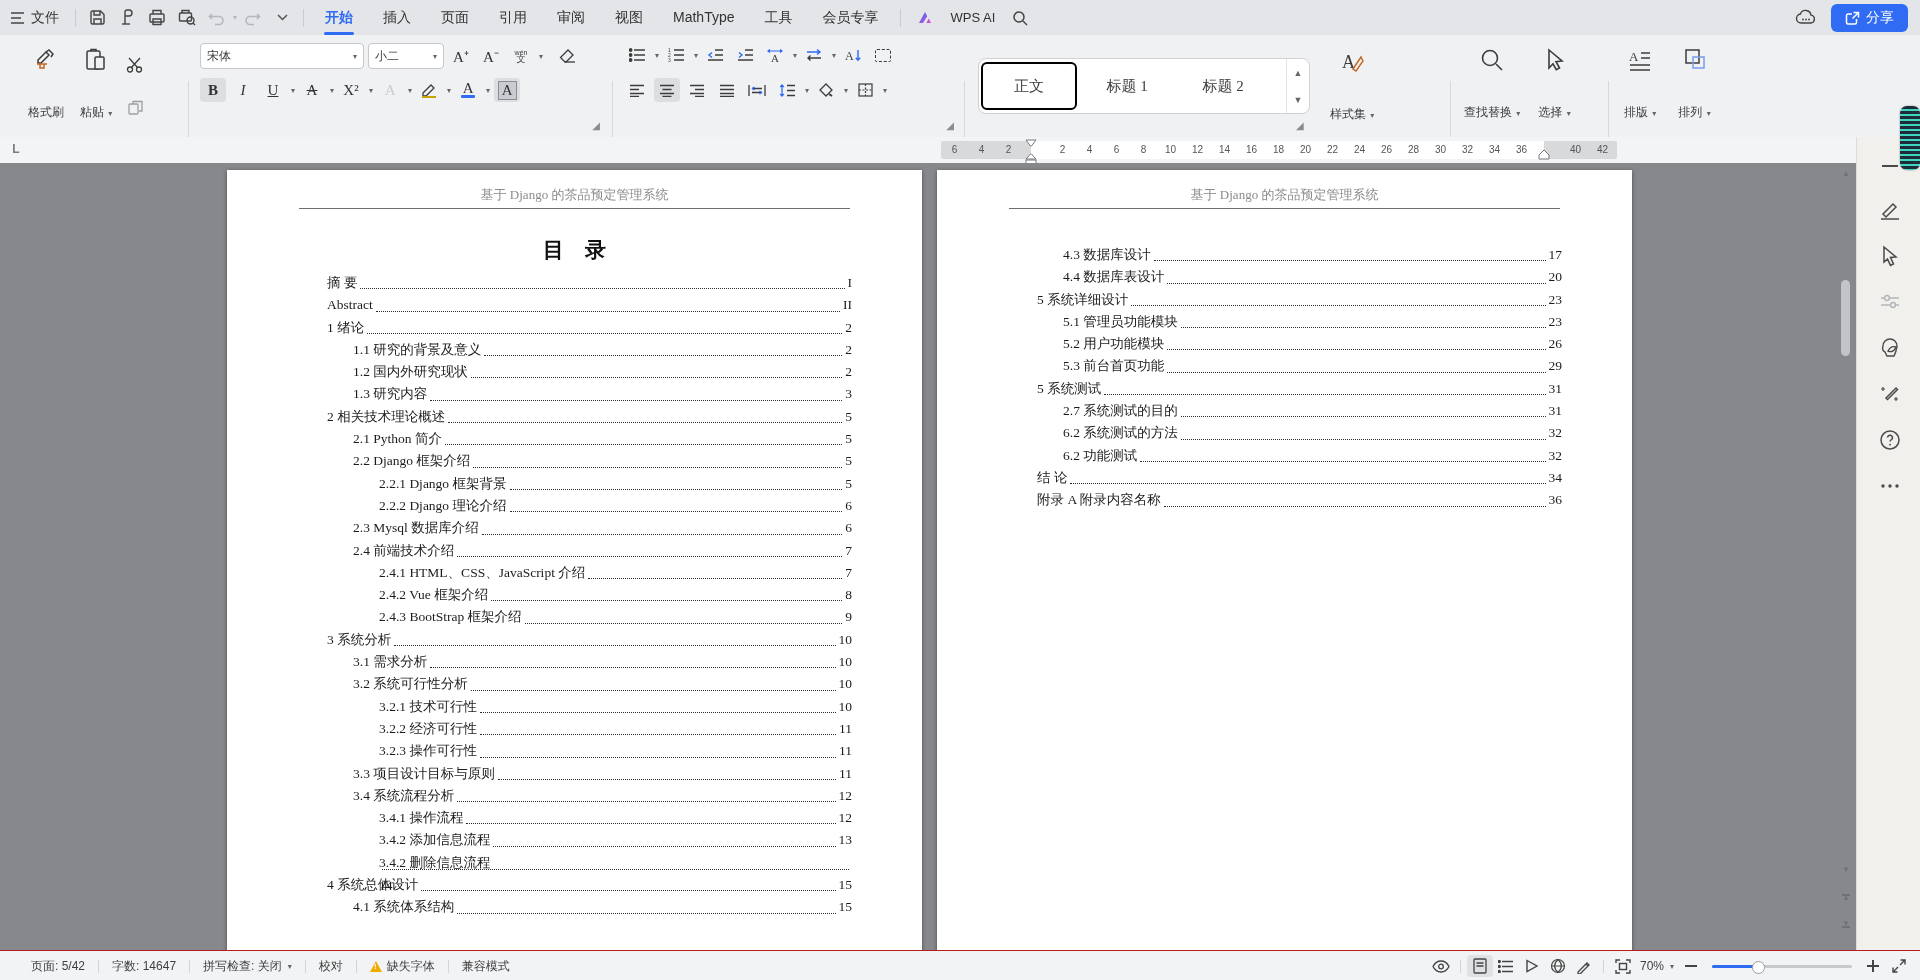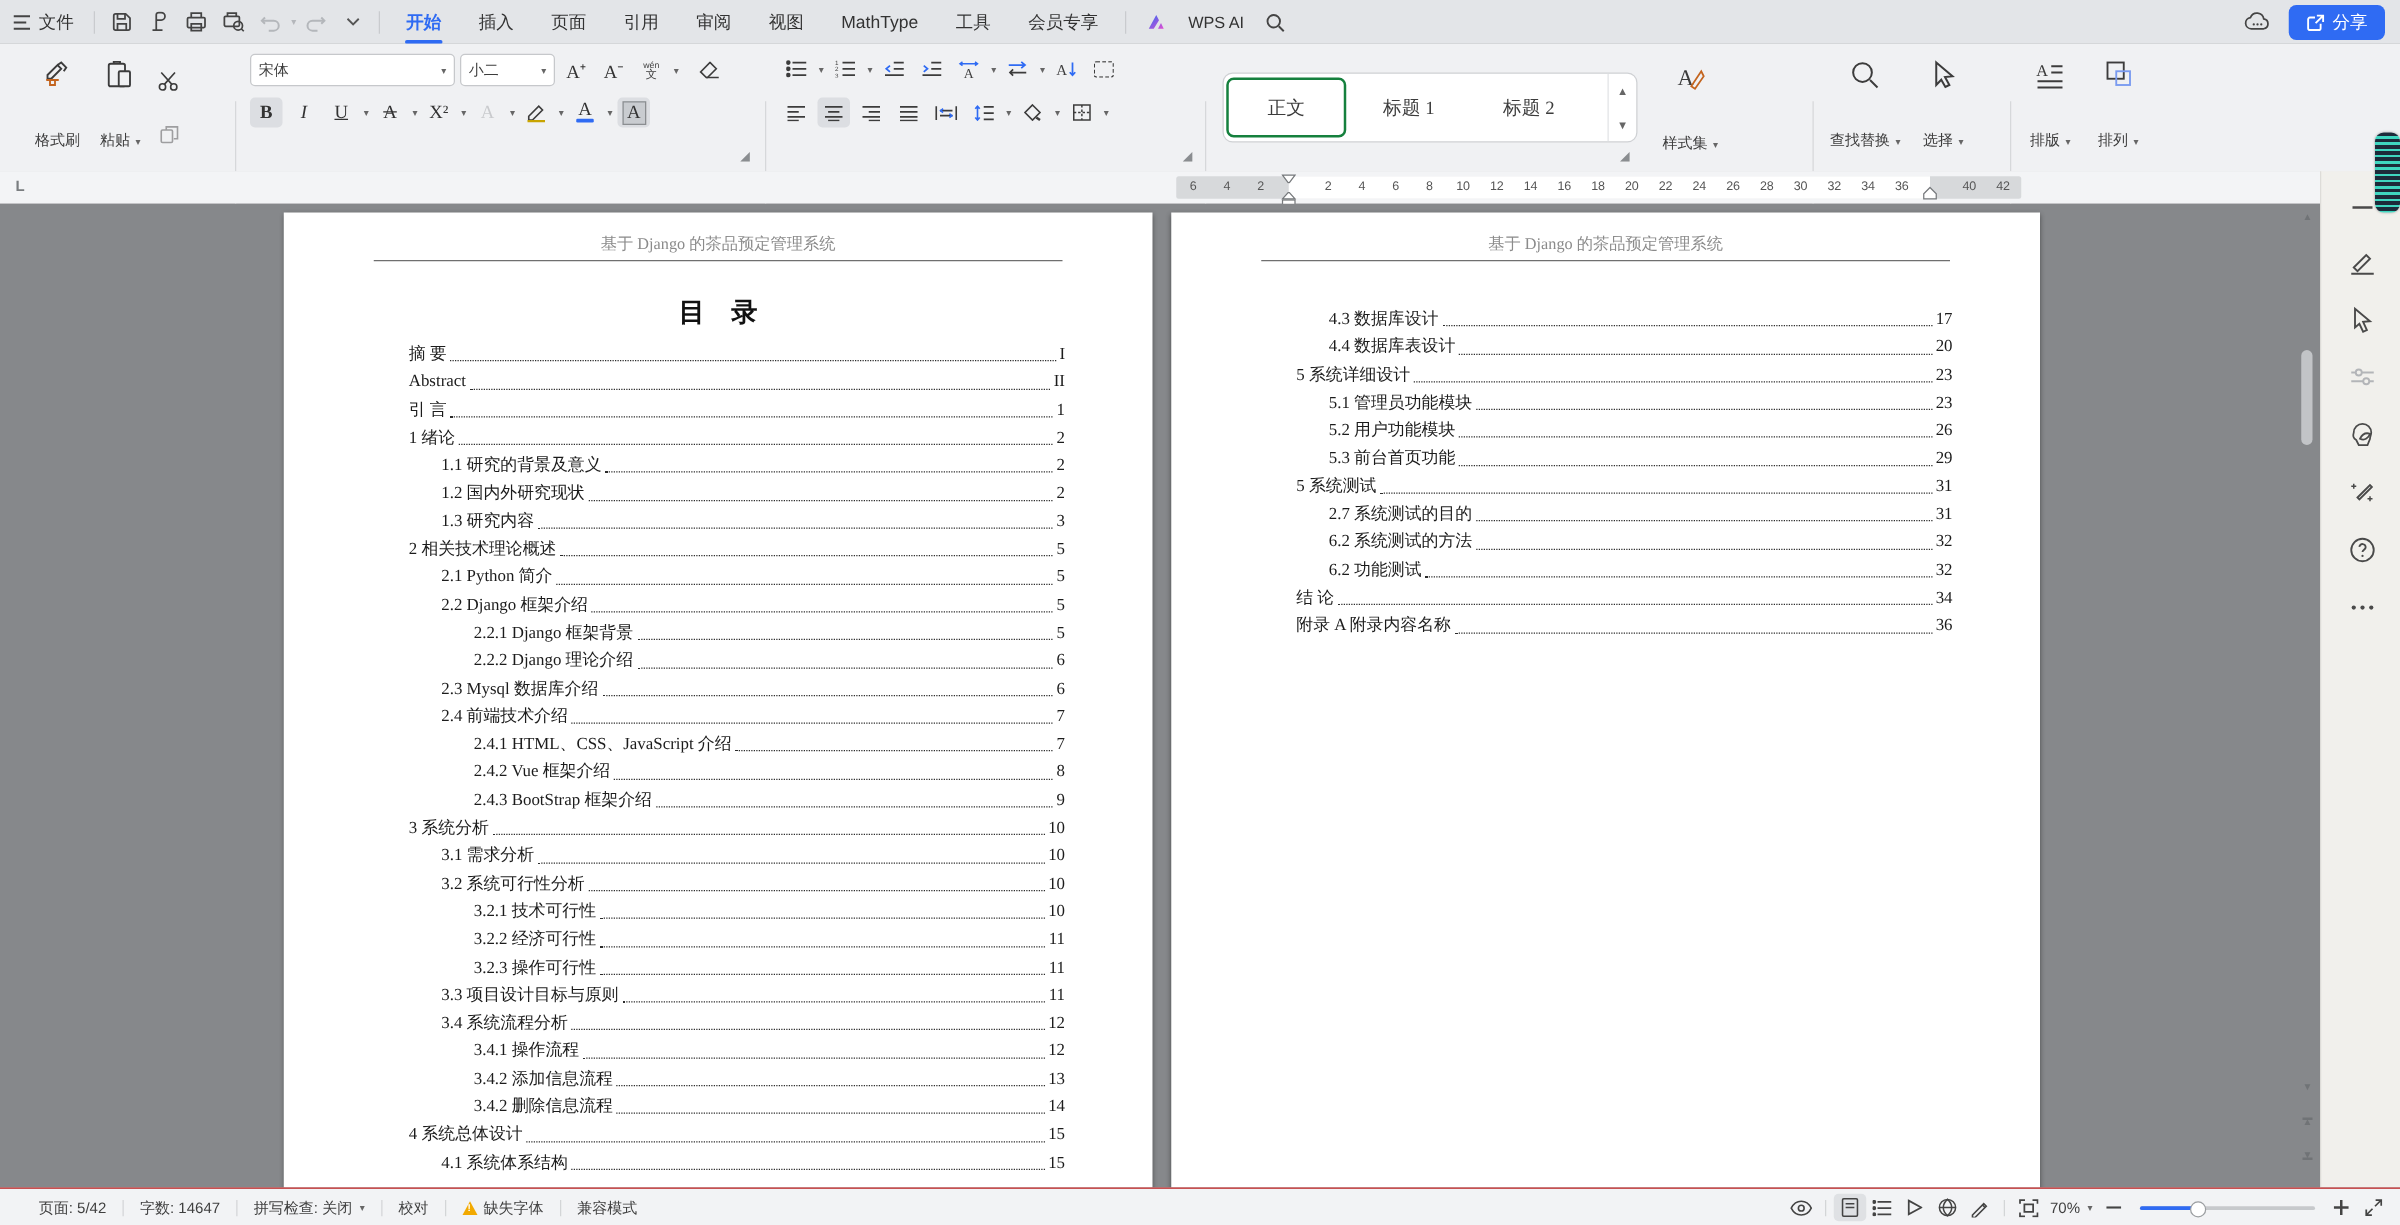--- a/index.html
+++ b/index.html
@@ -27,21 +27,21 @@
   .sbtn{width:26px;height:24px;display:flex;align-items:center;justify-content:center;border-radius:4px;cursor:pointer;}
   .sbtn.on{background:#dcdee2;}
   .sbtn.dis{opacity:.45;}
   .chev{font-size:8px;color:#666;margin-left:1px;}
   .combo{background:#fff;border:1px solid #c6c8cb;border-radius:4px;height:24px;display:flex;align-items:center;padding:0 6px;justify-content:space-between;cursor:pointer;}
   .row{display:flex;align-items:center;gap:4px;}
   .glyph{font-family:"Liberation Serif",serif;font-size:15px;color:#333;}
   .launcher{position:absolute;right:0;bottom:-2px;color:#8a8d90;font-size:10px;cursor:pointer;}
   .gal{background:#fff;border:1px solid #cfd1d4;border-radius:8px;height:54px;display:flex;align-items:stretch;overflow:hidden;}
   .gal-item{width:92px;display:flex;align-items:center;justify-content:center;font-size:15px;font-family:"Liberation Serif",serif;cursor:pointer;border-radius:6px;margin:3px 2px;}
-  .gal-item.selected{border:2px solid #15803d;}
+  .gal-item.selected{border:2px solid #000000;}
   .gal-arrows{width:22px;border-left:1px solid #e2e4e6;display:flex;flex-direction:column;align-items:center;justify-content:space-around;color:#666;font-size:9px;cursor:pointer;}
 
   
   #rulerbar{position:absolute;left:0;top:137px;width:1920px;height:26px;background:#f3f4f6;}
   #tabsel{position:absolute;left:8px;top:4px;width:16px;height:16px;color:#7a7d80;font-size:12px;font-weight:bold;line-height:16px;text-align:center;cursor:pointer;}
   #ruler{position:absolute;left:941px;top:4px;width:676px;height:18px;background:#d7d9db;border-radius:2px;}
   #ruler .white{position:absolute;left:90px;top:0;width:513px;height:18px;background:#fff;}
   #ruler .cells{position:absolute;left:0;top:0;display:flex;}
   #ruler .cell{width:27px;text-align:center;font-size:10px;line-height:18px;color:#555;}
   .marker{position:absolute;color:#76797c;}
@@ -525,25 +525,20 @@
           <span class="toc-label">摘    要</span>
           <span class="toc-dots"></span>
           <span class="toc-page">I</span>
         </div>
         <div class="toc-row">
           <span class="toc-label">Abstract</span>
           <span class="toc-dots"></span>
           <span class="toc-page">II</span>
         </div>
         <div class="toc-row">
-          <span class="toc-label">引    言</span>
-          <span class="toc-dots"></span>
-          <span class="toc-page">1</span>
-        </div>
-        <div class="toc-row">
           <span class="toc-label">1  绪论</span>
           <span class="toc-dots"></span>
           <span class="toc-page">2</span>
         </div>
         <div class="toc-row" style="padding-left: 26px;">
           <span class="toc-label">1.1  研究的背景及意义</span>
           <span class="toc-dots"></span>
           <span class="toc-page">2</span>
         </div>
         <div class="toc-row" style="padding-left: 26px;">
@@ -649,21 +644,21 @@
         <div class="toc-row" style="padding-left: 52px;">
           <span class="toc-label">3.4.1  操作流程</span>
           <span class="toc-dots"></span>
           <span class="toc-page">12</span>
         </div>
         <div class="toc-row" style="padding-left: 52px;">
           <span class="toc-label">3.4.2  添加信息流程</span>
           <span class="toc-dots"></span>
           <span class="toc-page">13</span>
         </div>
-        <div class="toc-row" style="padding-left: 52px;">
+        <div class="toc-row" style="padding-left: 52px; flex-direction: column;">
           <span class="toc-label">3.4.2  删除信息流程</span>
           <span class="toc-dots"></span>
           <span class="toc-page">14</span>
         </div>
         <div class="toc-row">
           <span class="toc-label">4  系统总体设计</span>
           <span class="toc-dots"></span>
           <span class="toc-page">15</span>
         </div>
         <div class="toc-row" style="padding-left: 26px;">

